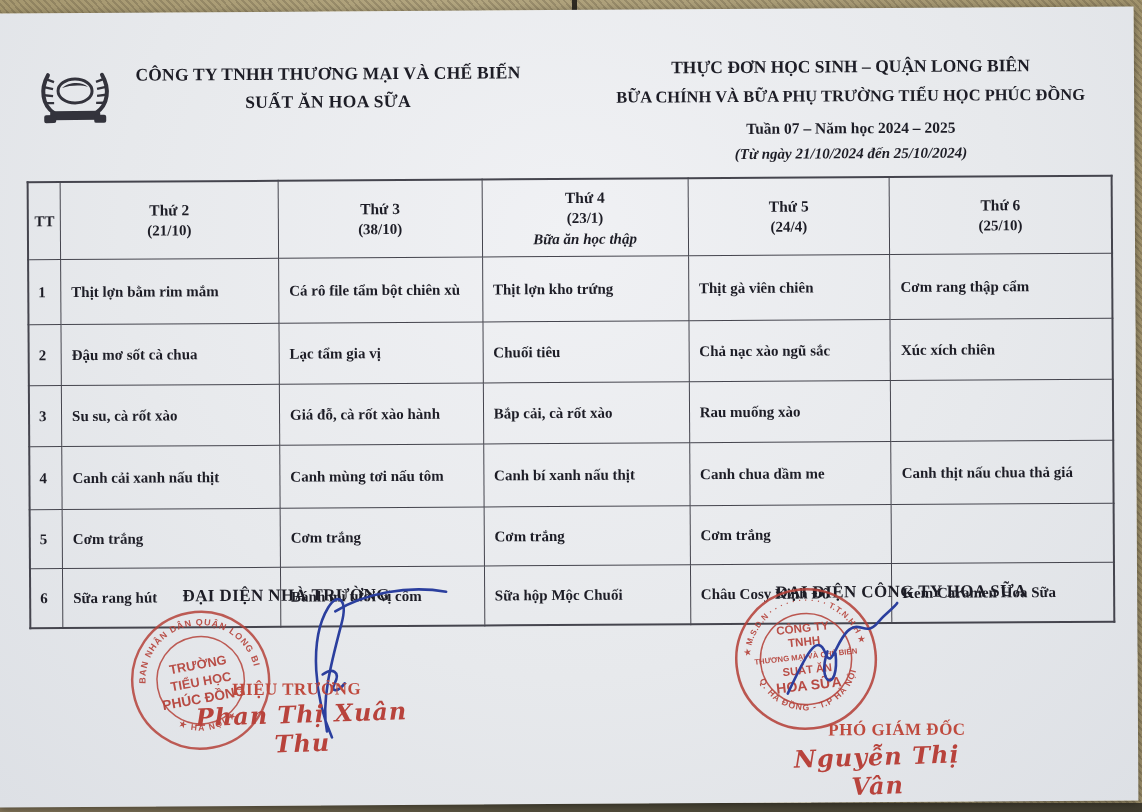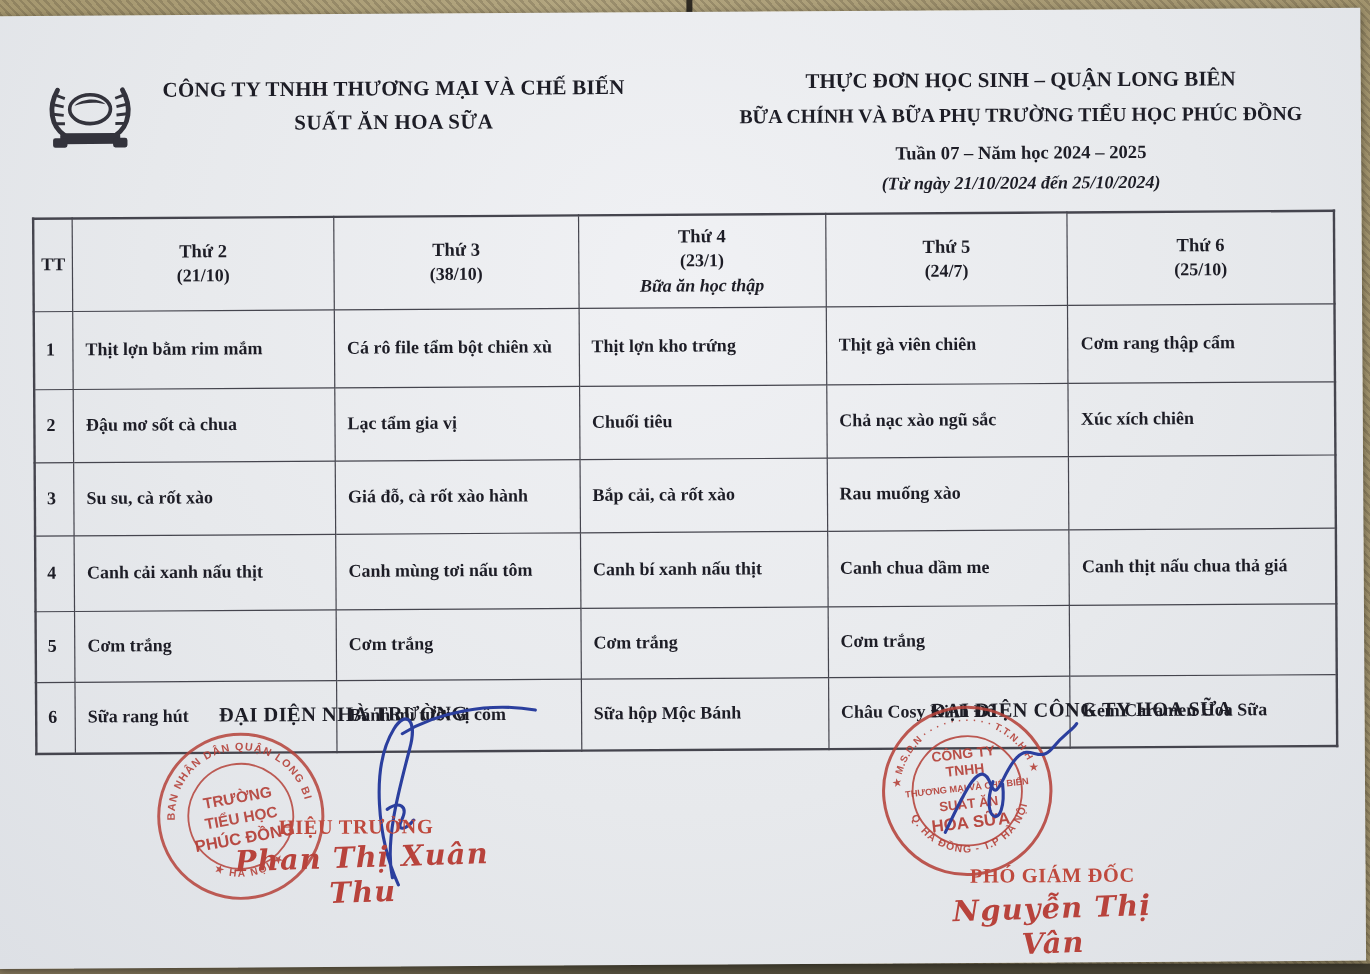--- a/index.html
+++ b/index.html
@@ -43,21 +43,21 @@
   tr.r1 td{height:54px;} tr.r2 td{height:50px;} tr.r3 td{height:50px;}
   tr.r4 td{height:52px;} tr.r5 td{height:48px;} tr.r6 td{height:48px;}
 
   
   .sig-title{position:absolute;font-weight:bold;font-size:17px;letter-spacing:.4px;text-align:center;}
   .sig-title.school{left:124px;top:574px;width:330px;}
   .sig-title.company-t{left:744px;top:574px;width:320px;}
   .role{position:absolute;font-family:Liberation Serif, serif;font-weight:bold;
     font-size:17px;color:#bf4a3e;text-align:center;letter-spacing:.5px;}
   .role.school{left:229px;top:668px;width:140px;}
-  .role.company-r{left:804px;top:712px;width:150px;text-align:center;}
+  .role.company-r{left:824px;top:712px;width:150px;text-align:center;}
   .script-sig{position:absolute;font-family:"DejaVu Serif",serif;font-style:italic;
     font-weight:bold;font-size:24px;color:#b8433c;text-align:center;letter-spacing:1px;
     transform:rotate(-1.5deg);}
   .script-sig.school{left:184px;top:688px;width:240px;}
   .script-sig.company-s{left:779px;top:734px;width:200px;}
   .stamp{position:absolute;}
   .stamp.school{left:127px;top:592px;transform:rotate(-10deg);}
   .stamp.company-st{left:731px;top:573px;transform:rotate(-6deg);}
   .stamp text{fill:#b5423a;font-family:"Liberation Sans",sans-serif;font-weight:bold;}
   .signature{position:absolute;}
@@ -122,21 +122,21 @@
             <div class="hdate">(38/10)</div>
 
           </th>
           <th class="hcell">
             <div class="hlabel">Thứ 4</div>
             <div class="hdate">(23/1)</div>
             <div class="hnote">Bữa ăn học thập</div>
           </th>
           <th class="hcell">
             <div class="hlabel">Thứ 5</div>
-            <div class="hdate">(24/7)</div>
+            <div class="hdate">(24/4)</div>
 
           </th>
           <th class="hcell">
             <div class="hlabel">Thứ 6</div>
             <div class="hdate">(25/10)</div>
 
           </th>
         </tr>
       </thead>
       <tbody>
@@ -177,21 +177,21 @@
           <td class="dish">Cơm trắng</td>
           <td class="dish">Cơm trắng</td>
           <td class="dish">Cơm trắng</td>
           <td class="dish">Cơm trắng</td>
           <td class="dish"></td>
         </tr>
         <tr class="r6">
           <td class="tt">6</td>
           <td class="dish">Sữa rang hút</td>
           <td class="dish">Bánh mì tươi vị cốm</td>
-          <td class="dish">Sữa hộp Mộc Bánh</td>
+          <td class="dish">Sữa hộp Mộc Chuối</td>
           <td class="dish">Châu Cosy Kinh Đô</td>
           <td class="dish">Kem Caramen Hoa Sữa</td>
         </tr>
       </tbody>
     </table>
 
     <div class="sig-title school">ĐẠI DIỆN NHÀ TRƯỜNG</div>
 
     <svg class="stamp school" width="152" height="152" viewBox="0 0 160 160">
       <circle cx="80" cy="80" r="72" fill="none" stroke="#b5423a" stroke-width="2.6" opacity=".85"></circle>

